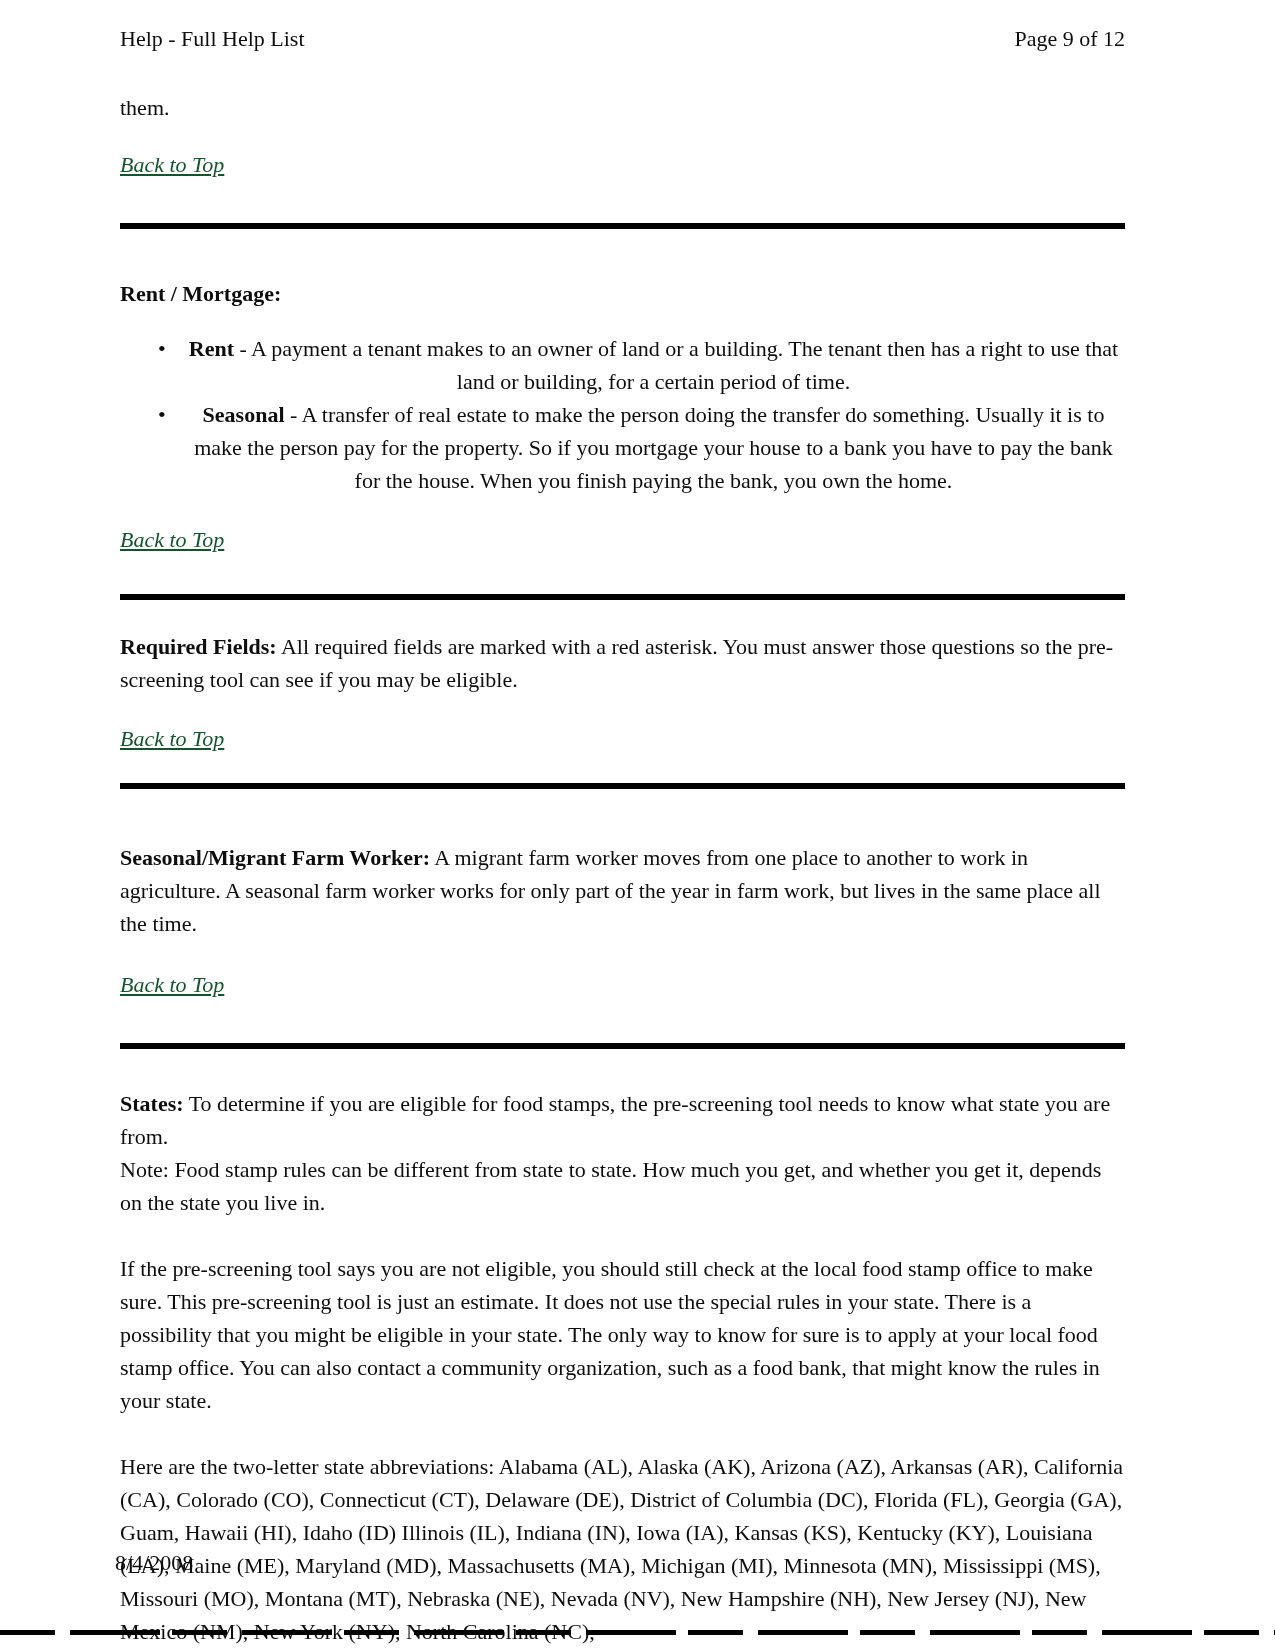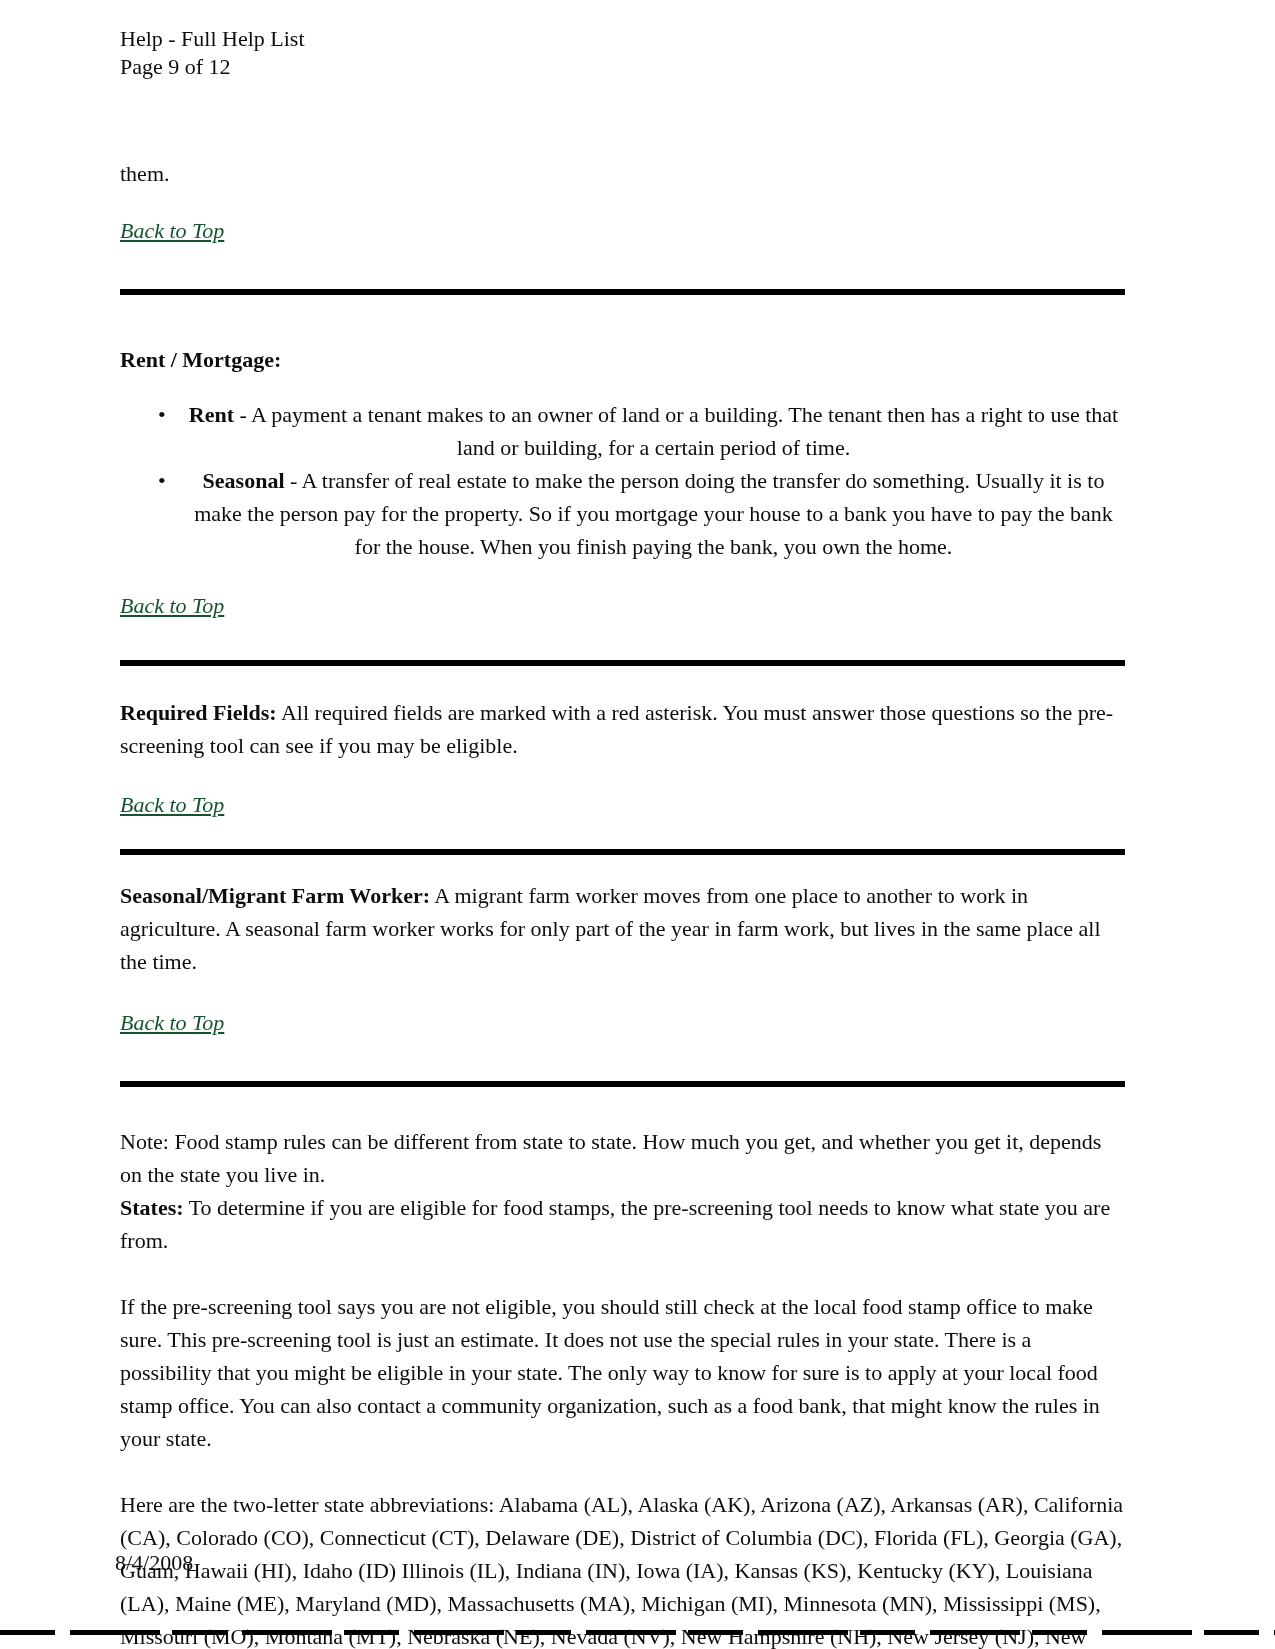--- a/index.html
+++ b/index.html
@@ -23,28 +23,27 @@
   .content {
     position: relative;
     padding: 25px 150px 0 120px; 
   }
   .doc-header {
     display: flex;
     justify-content: space-between;
     align-items: flex-start;
     font-size: 22px;
     line-height: 28px;
-    flex-direction: column;
   }
   .para, .frag, .heading, .backtop, .bullets {
     font-size: 22px;
     line-height: 33px;
   }
   .frag {
-    margin-top: 76px;
+    margin-top: 38px;
   }
   .backtop {
     display: inline-block;
     font-style: italic;
     text-decoration: underline;
     color: #14532d;
     cursor: pointer;
   }
   .bt-1 { margin-top: 24px; }
   .bt-2 { margin-top: 26px; }
@@ -70,21 +69,21 @@
     display: flex;
     align-items: flex-start;
   }
   .bullet-marker {
     width: 24px;
     flex: 0 0 24px;
     font-size: 22px;
   }
   .bullet-body { flex: 1; text-align: center; }
   .p-required { margin-top: 30px; }
-  .p-farm { margin-top: 24px; }
+  .p-farm { margin-top: 52px; }
   .p-states { margin-top: 38px; }
   .p-check { margin-top: 33px; }
   .p-abbrev { margin-top: 33px; }
   b { font-weight: bold; }
   .doc-footer {
     position: absolute;
     left: 115px;
     right: 140px;
     top: 1548px;
     display: flex;
@@ -155,22 +154,22 @@
       <b>Seasonal/Migrant Farm Worker:</b><span> A migrant farm worker moves from one place to another to work in agriculture. A seasonal farm worker works for only part of the year in farm work, but lives in the same place all the time.</span>
     </div>
 
     <div>
       <a class="backtop bt-4">Back to Top</a>
     </div>
 
     <div class="rule rule-4"></div>
 
     <div class="para p-states">
+      <div><b>States:</b><span> To determine if you are eligible for food stamps, the pre-screening tool needs to know what state you are from.</span></div>
       <div>Note: Food stamp rules can be different from state to state. How much you get, and whether you get it, depends on the state you live in.</div>
-      <div><b>States:</b><span> To determine if you are eligible for food stamps, the pre-screening tool needs to know what state you are from.</span></div>
     </div>
 
     <div class="para p-check">If the pre-screening tool says you are not eligible, you should still check at the local food stamp office to make sure. This pre-screening tool is just an estimate. It does not use the special rules in your state. There is a possibility that you might be eligible in your state. The only way to know for sure is to apply at your local food stamp office. You can also contact a community organization, such as a food bank, that might know the rules in your state.</div>
 
     <div class="para p-abbrev">Here are the two-letter state abbreviations: Alabama (AL), Alaska (AK), Arizona (AZ), Arkansas (AR), California (CA), Colorado (CO), Connecticut (CT), Delaware (DE), District of Columbia (DC), Florida (FL), Georgia (GA), Guam, Hawaii (HI), Idaho (ID) Illinois (IL), Indiana (IN), Iowa (IA), Kansas (KS), Kentucky (KY), Louisiana (LA), Maine (ME), Maryland (MD), Massachusetts (MA), Michigan (MI), Minnesota (MN), Mississippi (MS), Missouri (MO), Montana (MT), Nebraska (NE), Nevada (NV), New Hampshire (NH), New Jersey (NJ), New Mexico (NM), New York (NY), North Carolina (NC),</div>
 
   </div>
 
   <div class="doc-footer">
     <span>8/4/2008</span>

